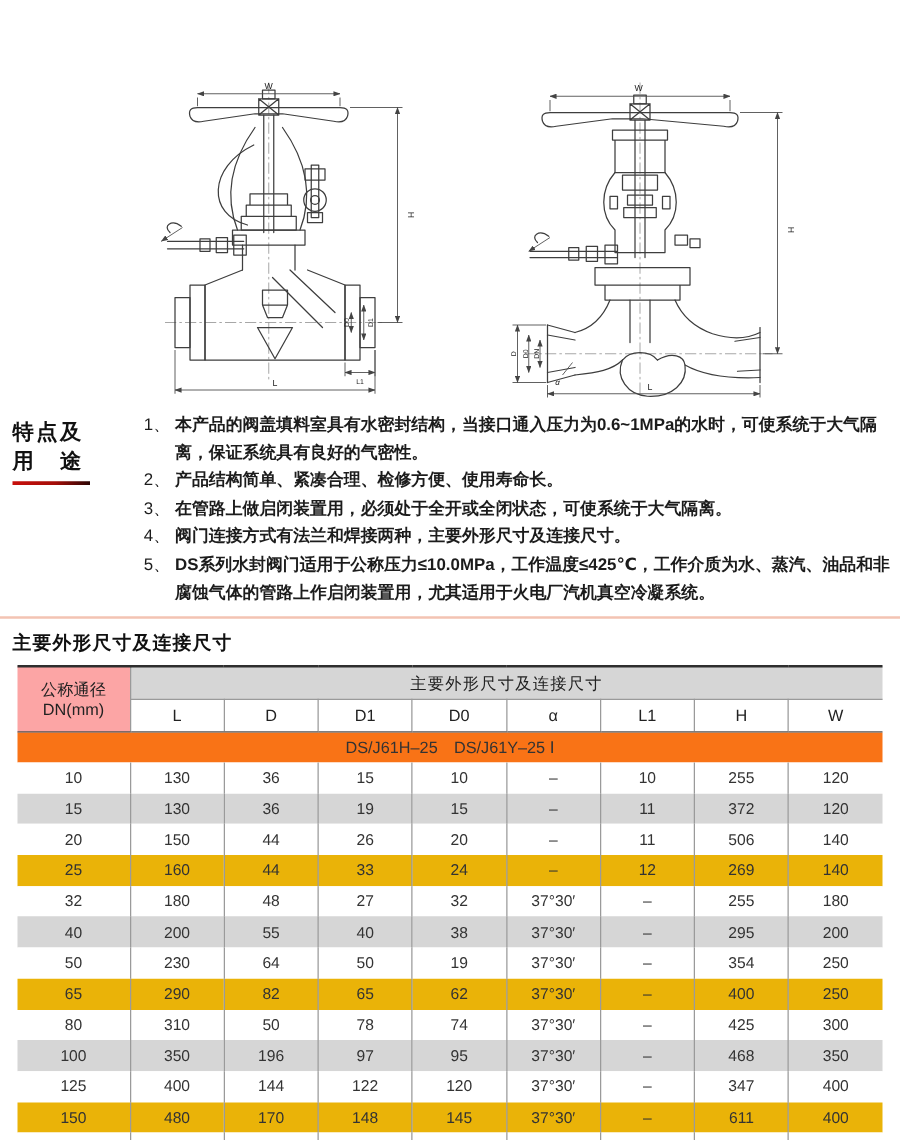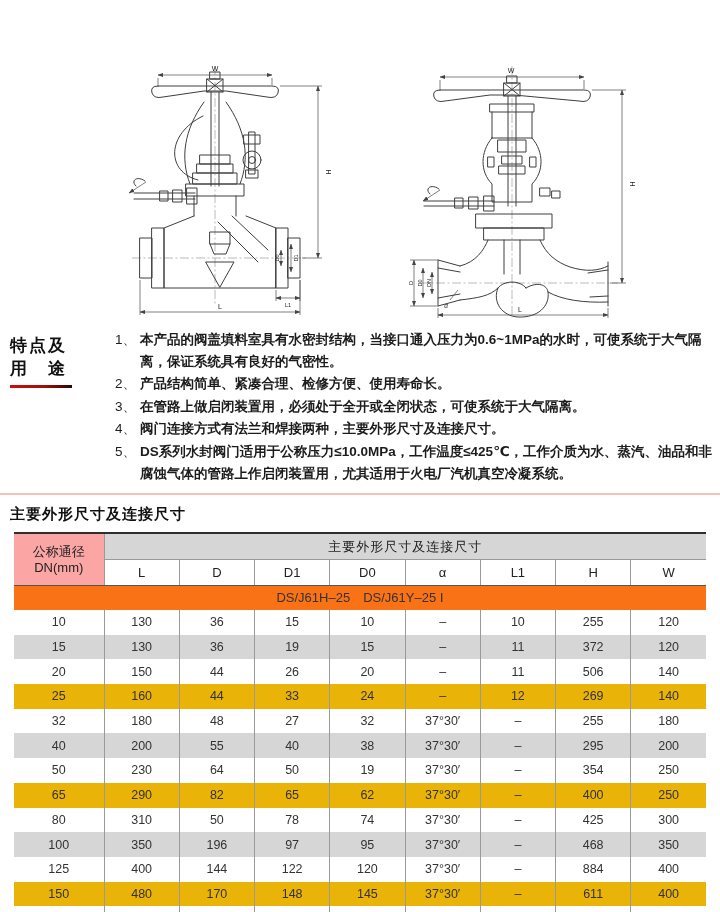--- a/index.html
+++ b/index.html
@@ -378,21 +378,21 @@
           <td>350</td>
         </tr>
         <tr class="band-2">
           <td>125</td>
           <td>400</td>
           <td>144</td>
           <td>122</td>
           <td>120</td>
           <td>37°30′</td>
           <td>–</td>
-          <td>884</td>
+          <td>347</td>
           <td>400</td>
         </tr>
         <tr class="band-3">
           <td>150</td>
           <td>480</td>
           <td>170</td>
           <td>148</td>
           <td>145</td>
           <td>37°30′</td>
           <td>–</td>

